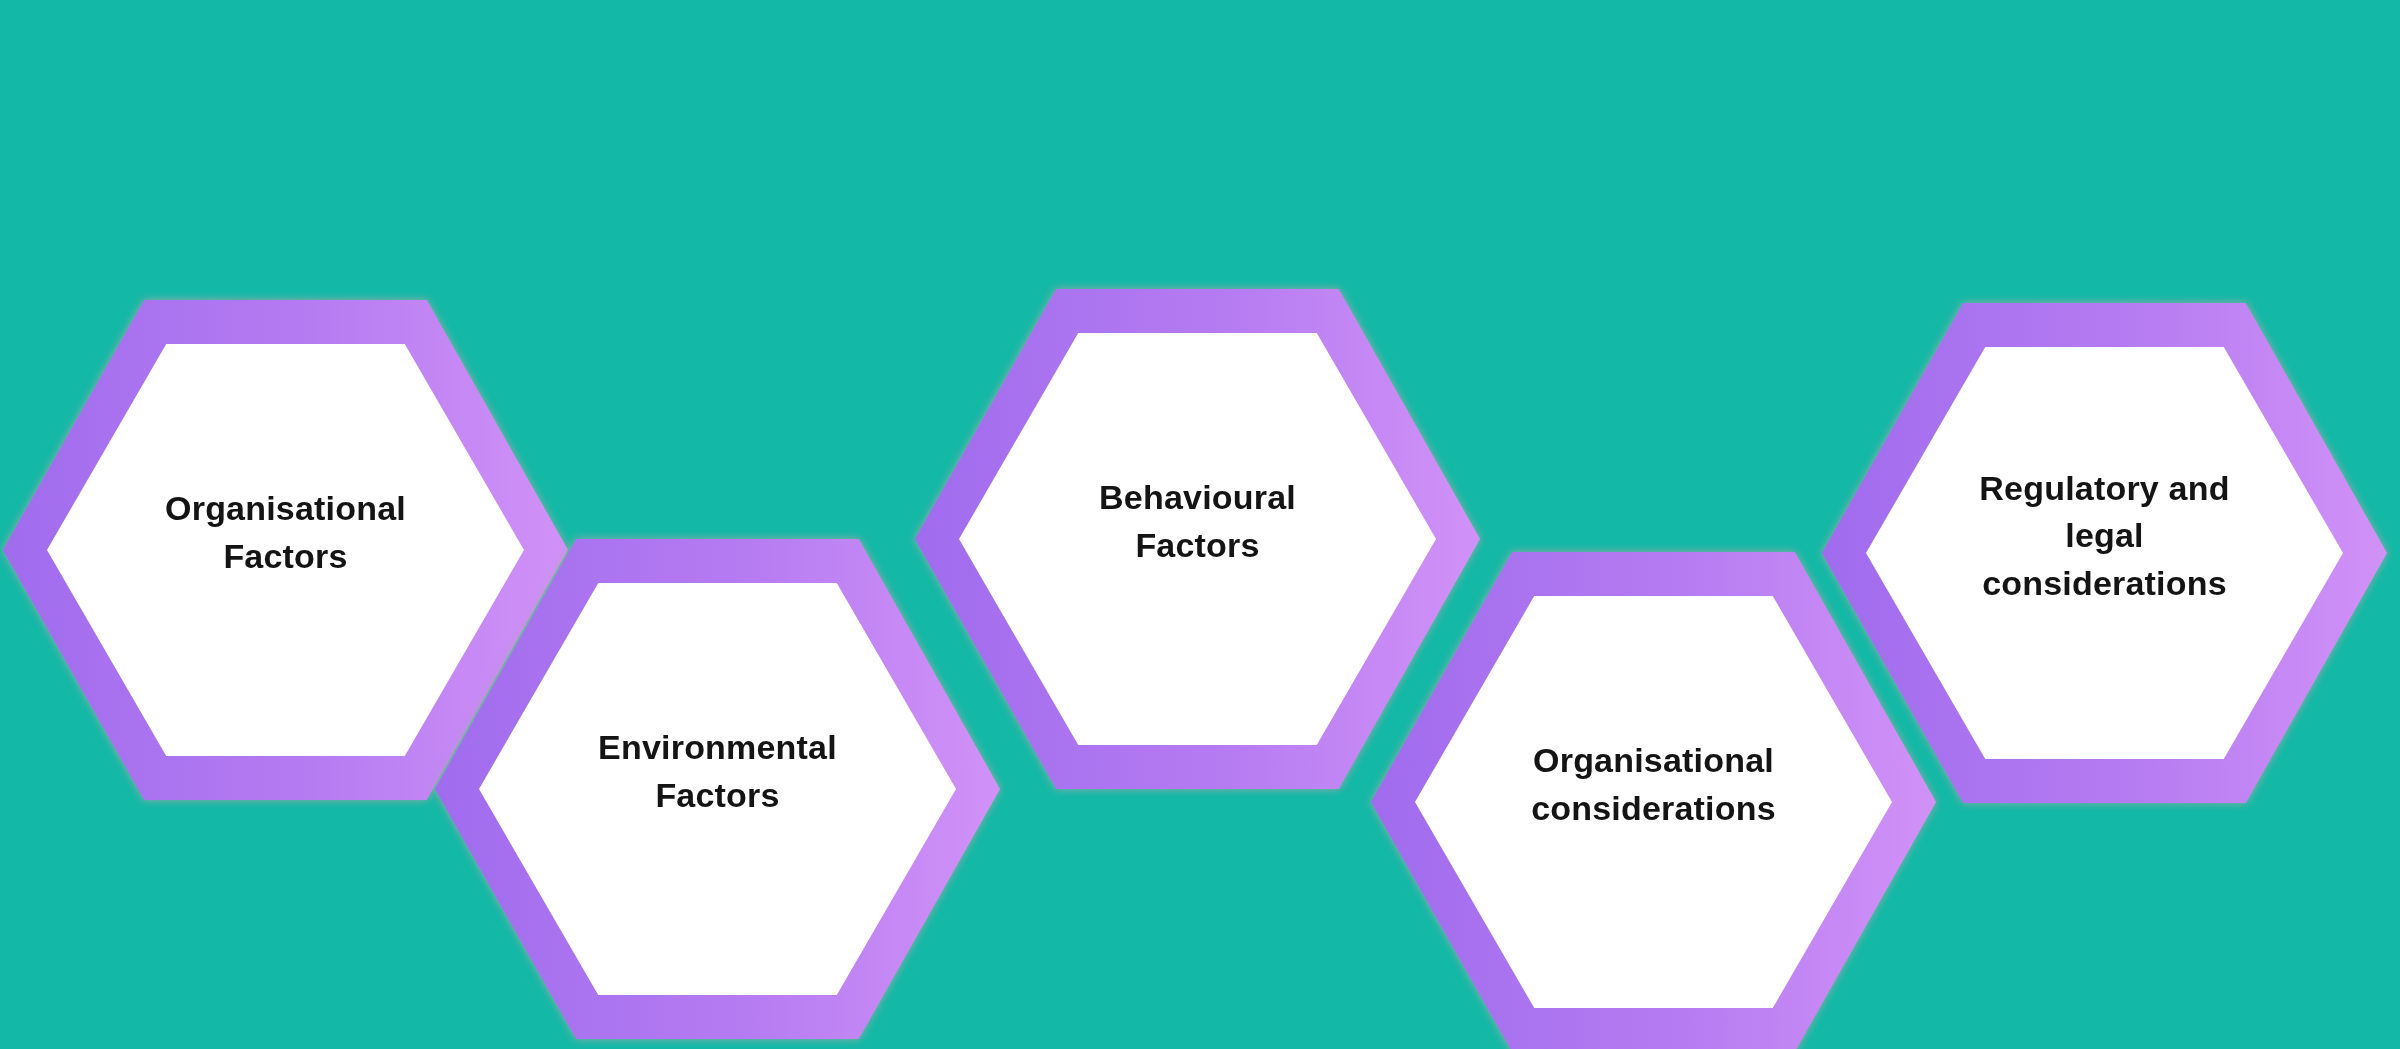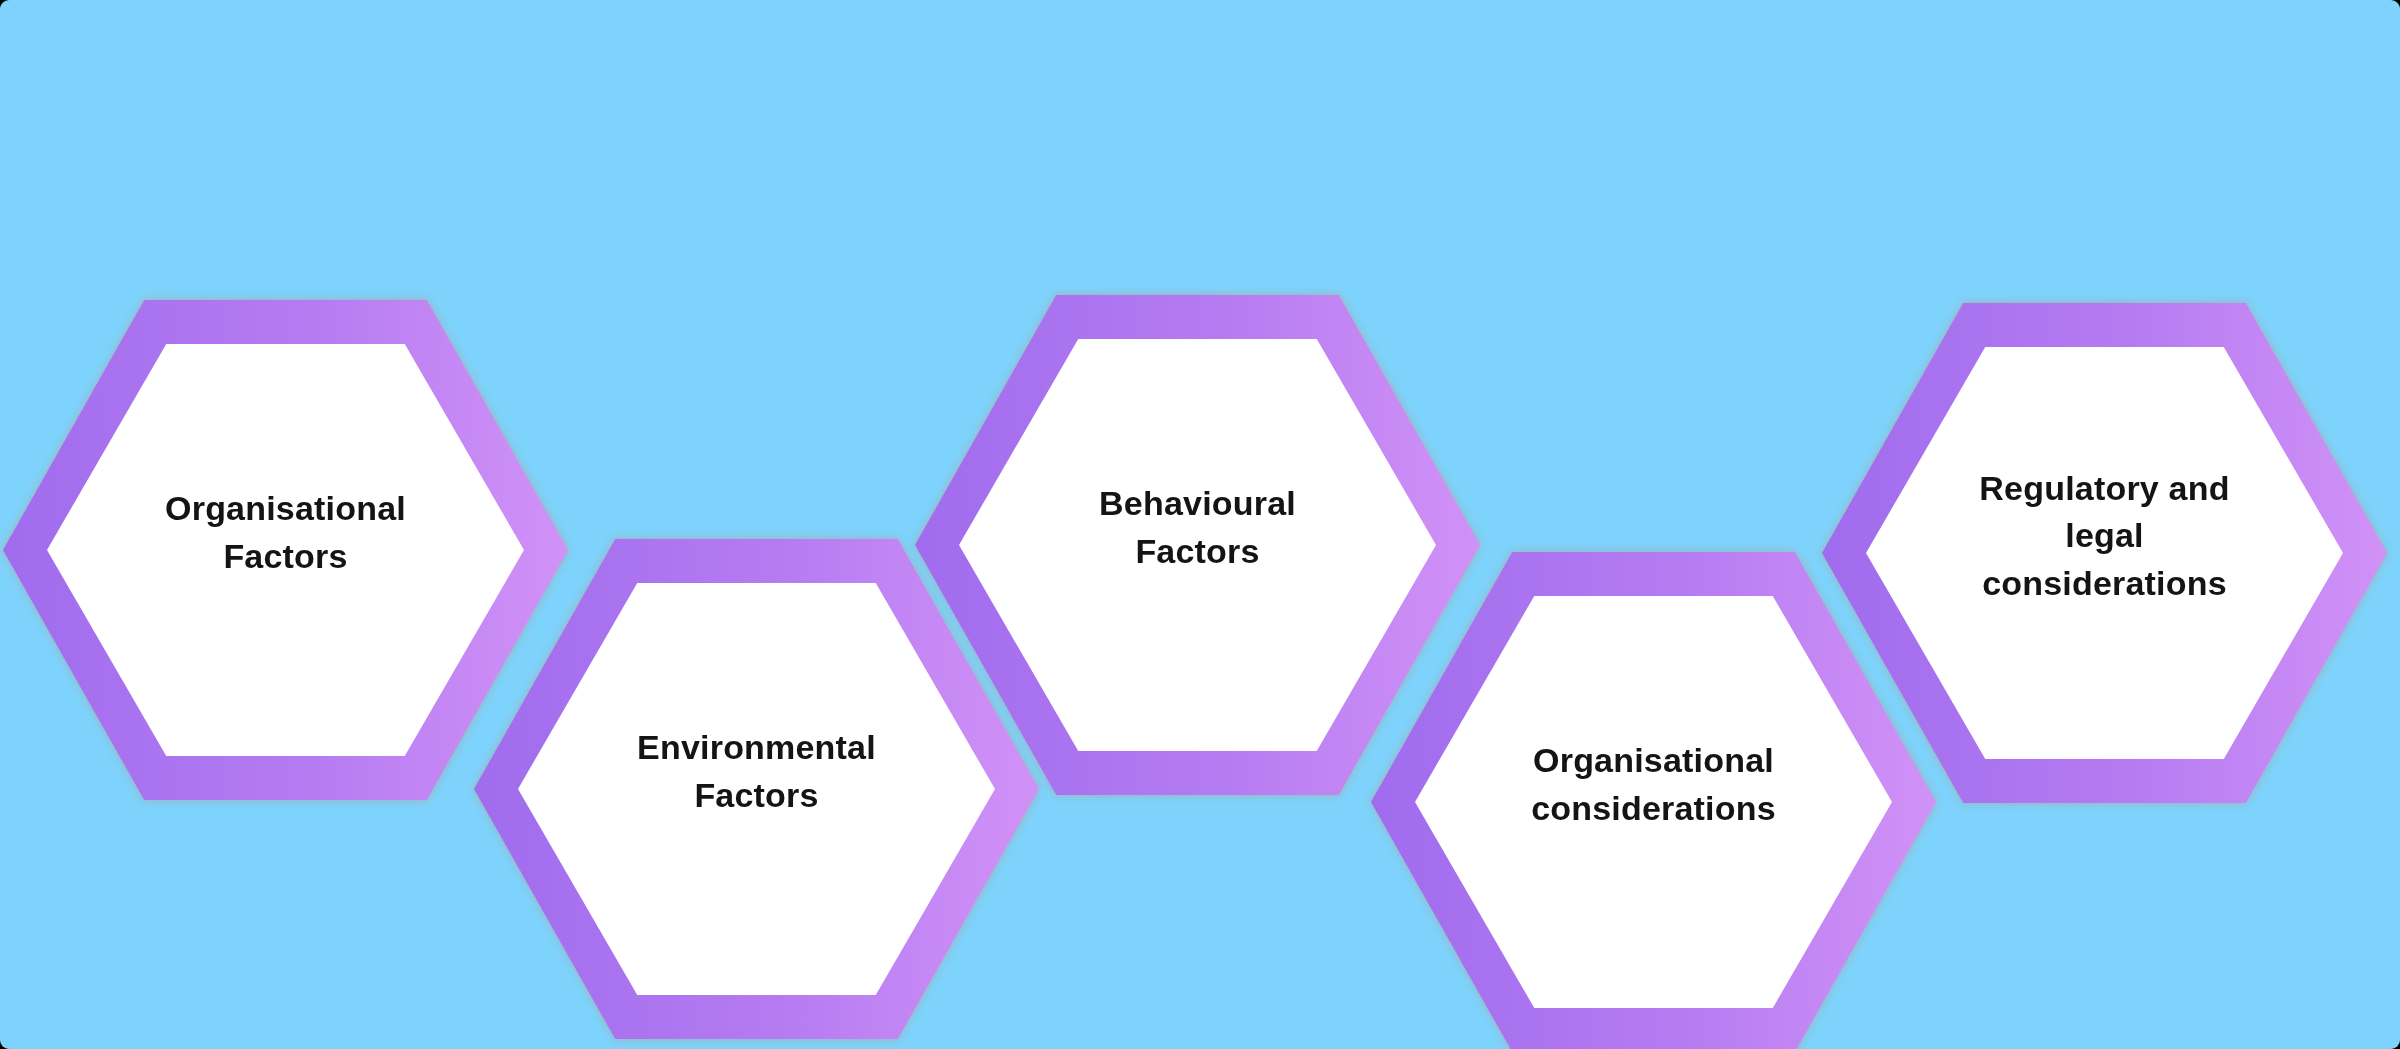--- a/index.html
+++ b/index.html
@@ -10,22 +10,21 @@
   body {
     width: 2400px;
     height: 1049px;
     position: relative;
     overflow: hidden;
     font-family: "Liberation Sans", sans-serif;
   }
   .canvas {
     position: absolute;
     inset: 0;
-    background: #7dd3fc;
-    border-radius: 9px;
+    background: #14b8a6;
   }
   
   .hex {
     position: absolute;
     width: 565px;
     height: 500px;
     filter: drop-shadow(0 0 4px rgba(170, 170, 170, 0.9));
   }
   .hex-shape {
     position: absolute;
@@ -49,22 +48,22 @@
     transform: translateY(-17px);
     white-space: pre-line;
     font-size: 34px;
     line-height: 1.4;
     font-weight: 700;
     color: #141414;
     letter-spacing: 0.2px;
   }
   
   .hex-1 { left: 3px;    top: 300px; }
-  .hex-2 { left: 474px;  top: 539px; }
-  .hex-3 { left: 915px;  top: 295px; }
+  .hex-2 { left: 435px;  top: 539px; }
+  .hex-3 { left: 915px;  top: 289px; }
   .hex-4 { left: 1371px; top: 552px; }
   .hex-5 { left: 1822px; top: 303px; }
 </style>
 </head>
 <body>
 
 <div class="canvas">
 
   <div class="hex hex-1">
     <div class="hex-shape">

